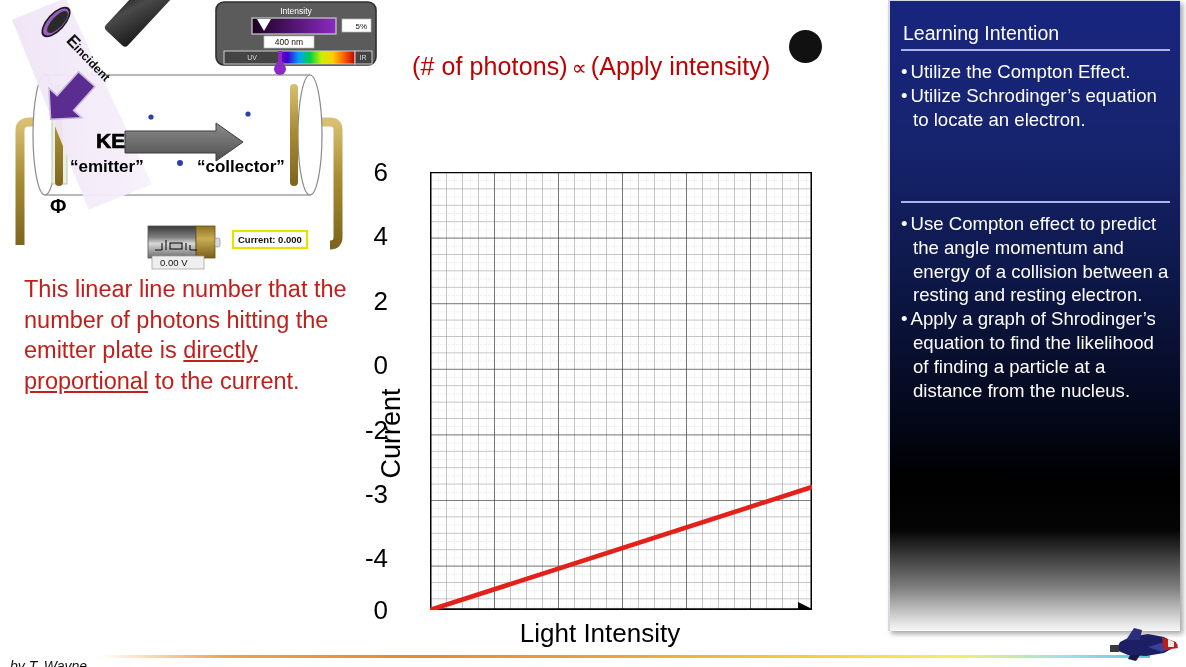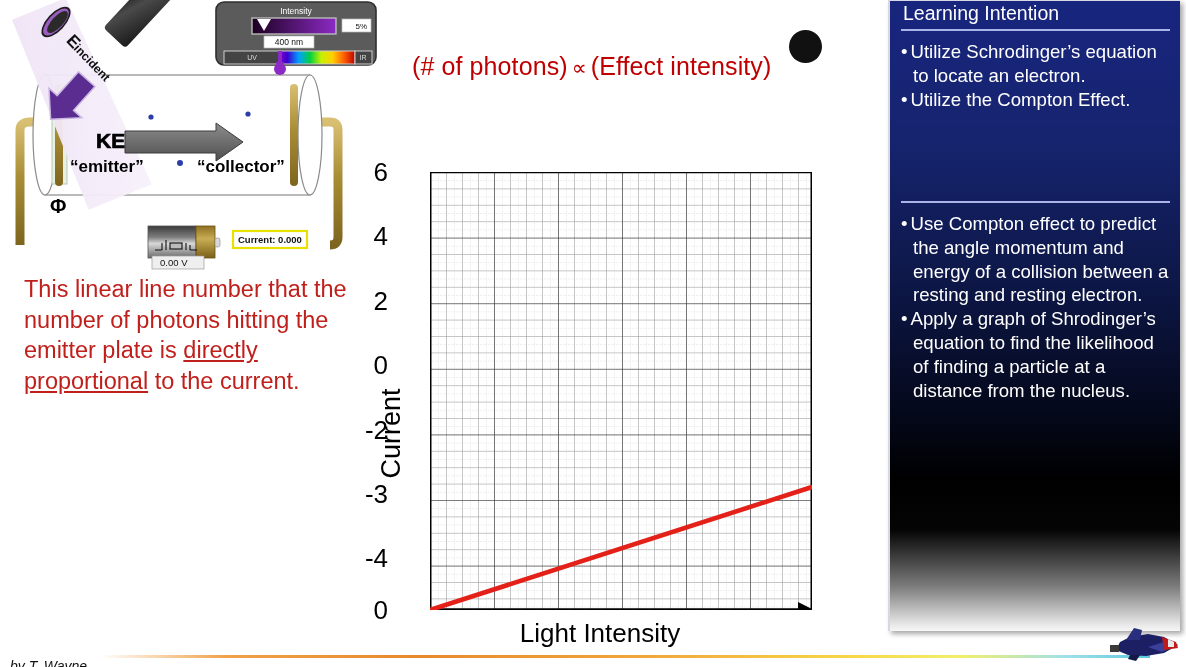--- a/index.html
+++ b/index.html
@@ -58,21 +58,21 @@
   #sidebar {
     position: absolute; left: 888px; top: 0px; width: 292px; height: 631px;
     background: linear-gradient(to bottom,
        #18257e 0%, #16246f 22%, #0d1747 45%, #040819 66%,
        #000000 76%, #050505 84%, #7d7d7d 93%, #e8e8e8 99%, #f6f6f6 100%);
     box-shadow: 3px 3px 5px rgba(0,0,0,.35);
     border-left: 2px solid #d8d8e4;
     border-top: 1px solid #d8d8e4;
   }
   #sidebar .sb-title {
-    color: #ffffff; font-size: 19.5px; padding: 1px 0 4px 13px;
+    color: #ffffff; font-size: 19.5px; padding: 21px 0 4px 13px;
   }
   #sidebar .sb-rule {
     height: 2px; background: #aab4e8; margin: 0 10px 0 11px;
   }
   #sidebar ul { list-style: none; margin: 9px 0 0 0; padding: 0 8px 0 11px; }
   #sidebar li {
     color: #ffffff; font-size: 18.6px; line-height: 23.8px;
     text-indent: -12px; padding-left: 12px; margin-bottom: 0px;
   }
   #sidebar li::before { content: "\2022"; padding-right: 3px; }
@@ -234,21 +234,21 @@
         <g>
           <rect x="278" y="51" width="4" height="13" fill="#8c2ac4"></rect>
           <circle cx="280" cy="69" r="6" fill="#8c2ac4"></circle>
           <rect x="276" y="62" width="8" height="6" fill="#8c2ac4"></rect>
         </g>
       </g>
     </svg>
   </div>
 
   <div id="prop-title">
-    <span>(# of photons)</span><span class="prop-sym">∝</span><span>(Effect intensity)</span>
+    <span>(# of photons)</span><span class="prop-sym">∝</span><span>(Apply intensity)</span>
   </div>
   <div id="black-dot"></div>
 
   <div id="red-para">
     <span>This linear line number that</span>
     <span>the number of photons</span>
     <span>hitting the emitter plate is</span>
     <u>directly proportional</u><span> to the</span>
     <span>current.</span>
   </div>
@@ -290,22 +290,22 @@
       <div class="ylab" style="top: 267px;">-2</div>
       <div class="ylab" style="top: 331px;">-3</div>
       <div class="ylab" style="top: 395px;">-4</div>
       <div class="ylab" style="top: 447px;">0</div>
     </div>
 
   <div id="sidebar">
     <div class="sb-title">Learning Intention</div>
     <div class="sb-rule"></div>
     <ul id="li-list">
+        <li>Utilize the Compton Effect.</li>
         <li>Utilize Schrodinger’s equation to locate an electron.</li>
-        <li>Utilize the Compton Effect.</li>
       </ul>
     <div id="success-wrap">
       <div class="sb-rule"></div>
       <ul id="sc-list">
           <li>Use Compton effect to predict the angle momentum and energy of a collision between a resting and resting electron.</li>
           <li>Apply a graph of Shrodinger’s equation to find the likelihood of finding a particle at a distance from the nucleus.</li>
         </ul>
     </div>
   </div>
 

